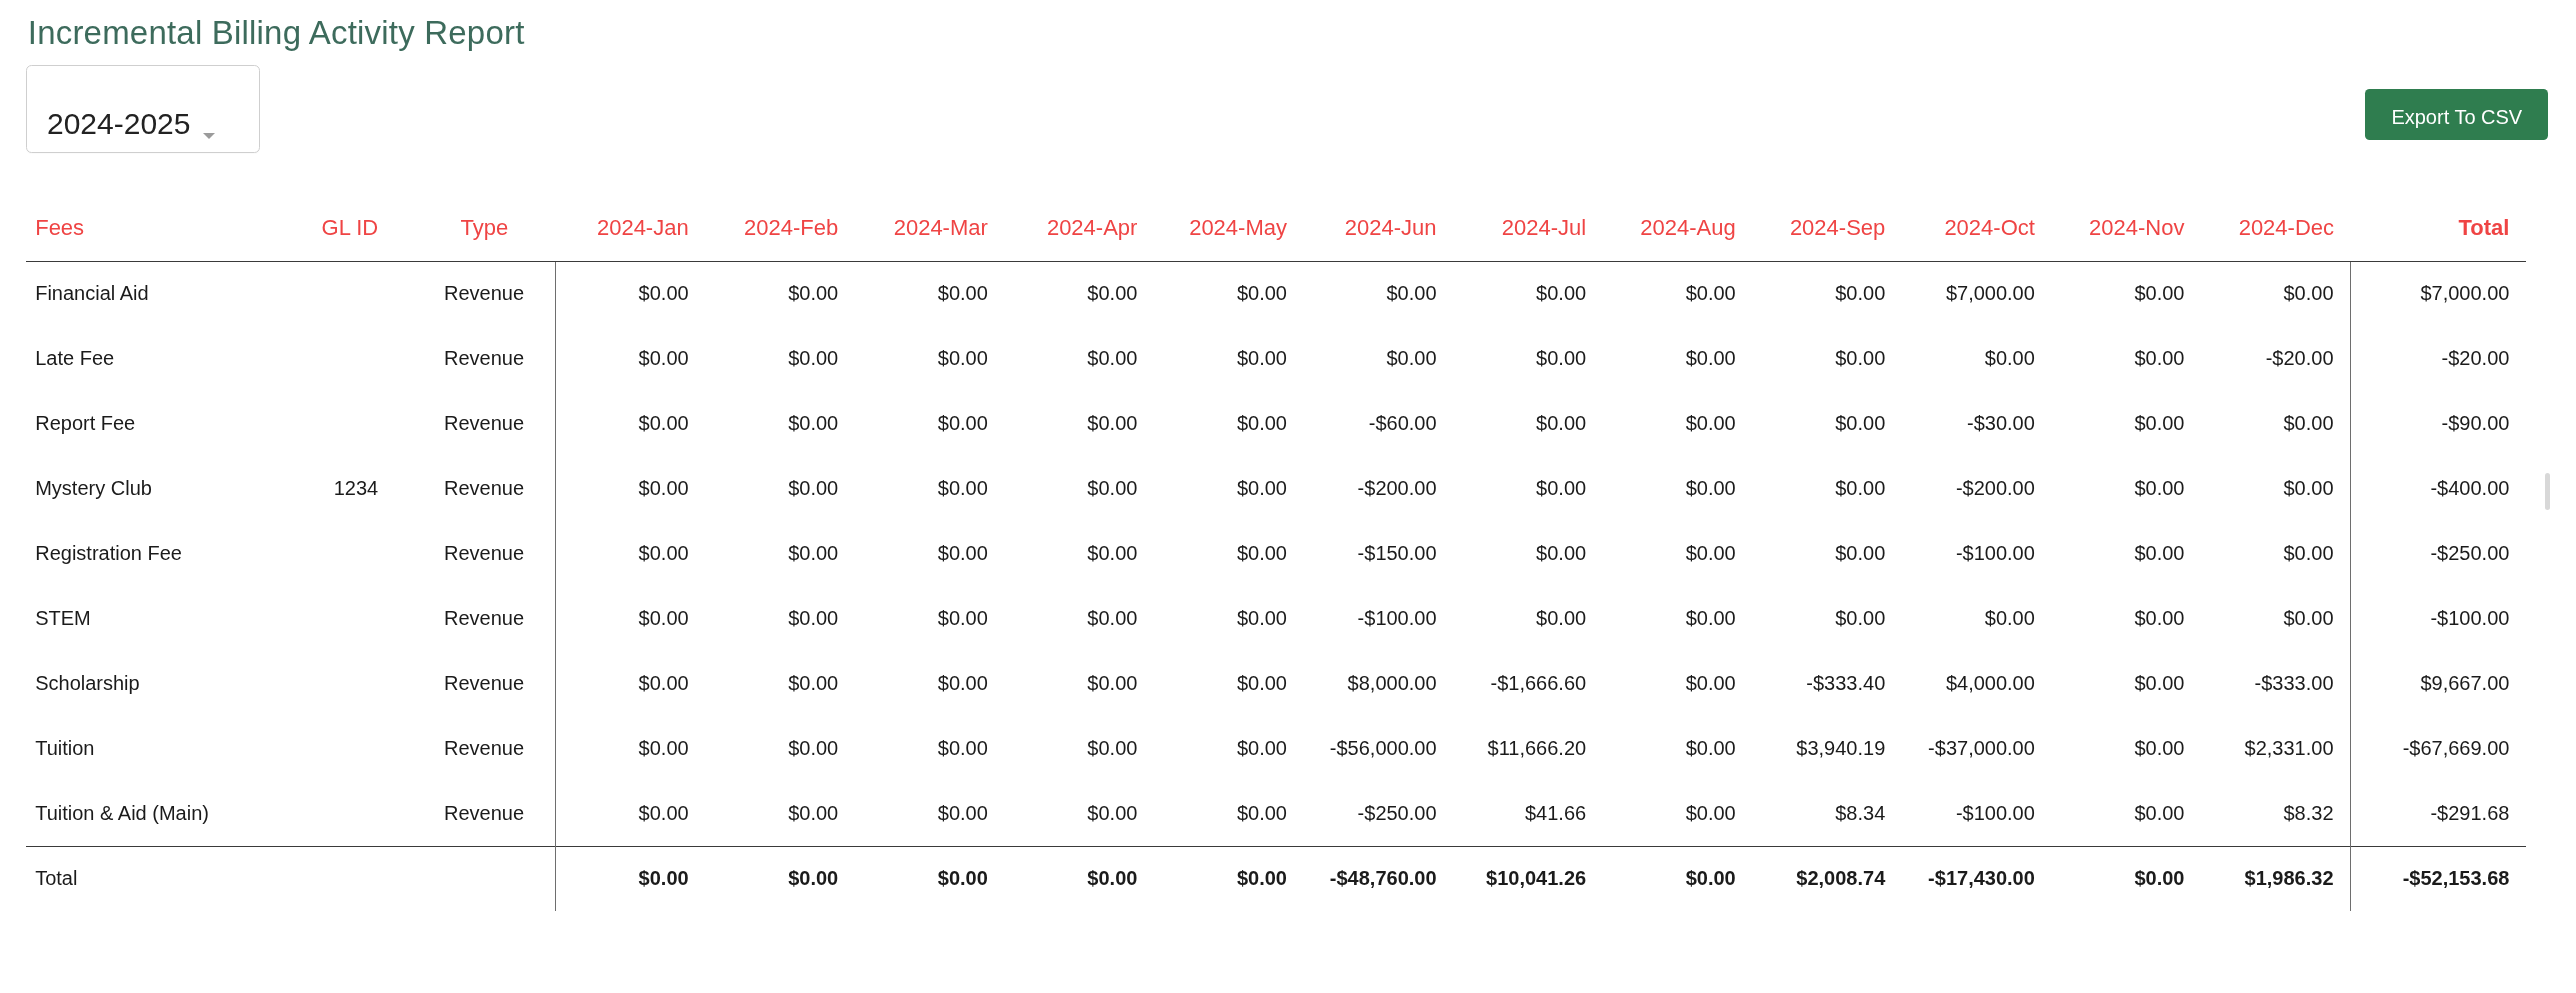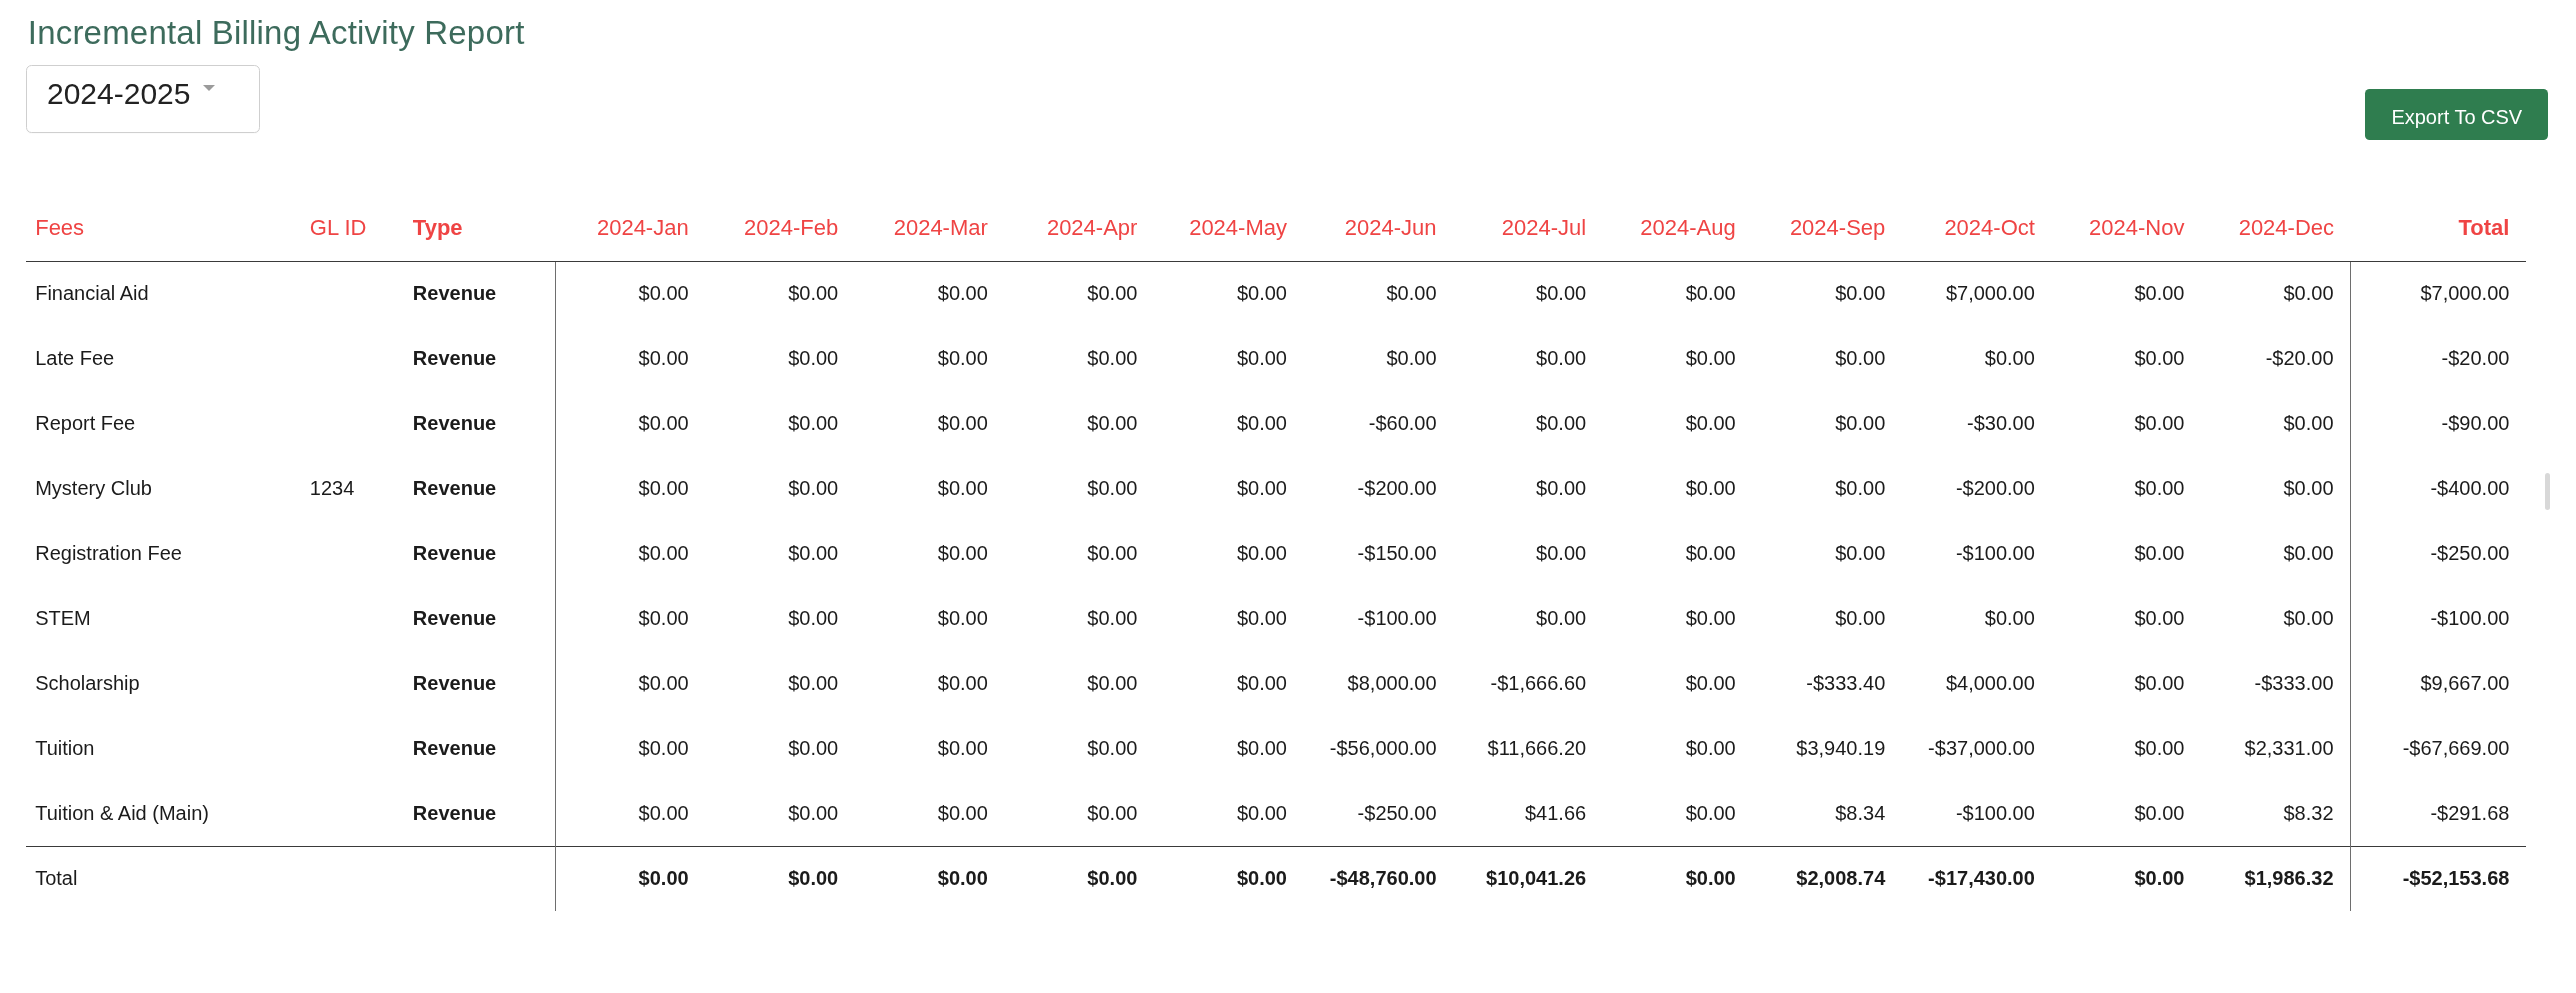--- a/index.html
+++ b/index.html
@@ -32,28 +32,28 @@
     font-family: "Liberation Sans", sans-serif;
   }
   .toolbar {
     display: flex;
     align-items: flex-start;
     justify-content: space-between;
     height: 89px;
   }
   .year-select {
     display: inline-flex;
-    align-items: flex-start;
+    align-items: flex-end;
     gap: 13px;
     border: 0.9px solid #cfcfcf;
     border-radius: 5.5px;
     background: #ffffff;
     padding: 13px 18.4px 13px 20px;
     min-width: 234px;
-    height: 68px;
+    height: 88px;
     cursor: pointer;
     box-shadow: 0 0.9px 0.9px rgba(0,0,0,0.02);
   }
   .year-select .value {
     font-size: 30px;
     color: #222222;
     font-weight: 400;
     line-height: 1;
   }
   .caret {
@@ -105,27 +105,26 @@
   }
   thead th.num, tbody td.num, tfoot td.num {
     text-align: right;
     padding-right: 16.6px;
   }
   thead th.label, tbody td.label, tfoot td.label {
     text-align: left;
     padding-left: 9.2px;
   }
   thead th.glid, tbody td.glid {
-    text-align: left;
+    text-align: right;
     padding-right: 31px;
   }
   thead th.type, tbody td.type {
-    text-align: left;
+    text-align: center;
     padding-left: 3.7px;
-    font-weight: bold;
   }
   tbody td.label, tfoot td.label {
     font-weight: normal;
   }
   tbody td.num {
     font-weight: 400;
   }
   td.total-col, th.total-col {
     font-weight: bold;
     padding-right: 7.4px;

